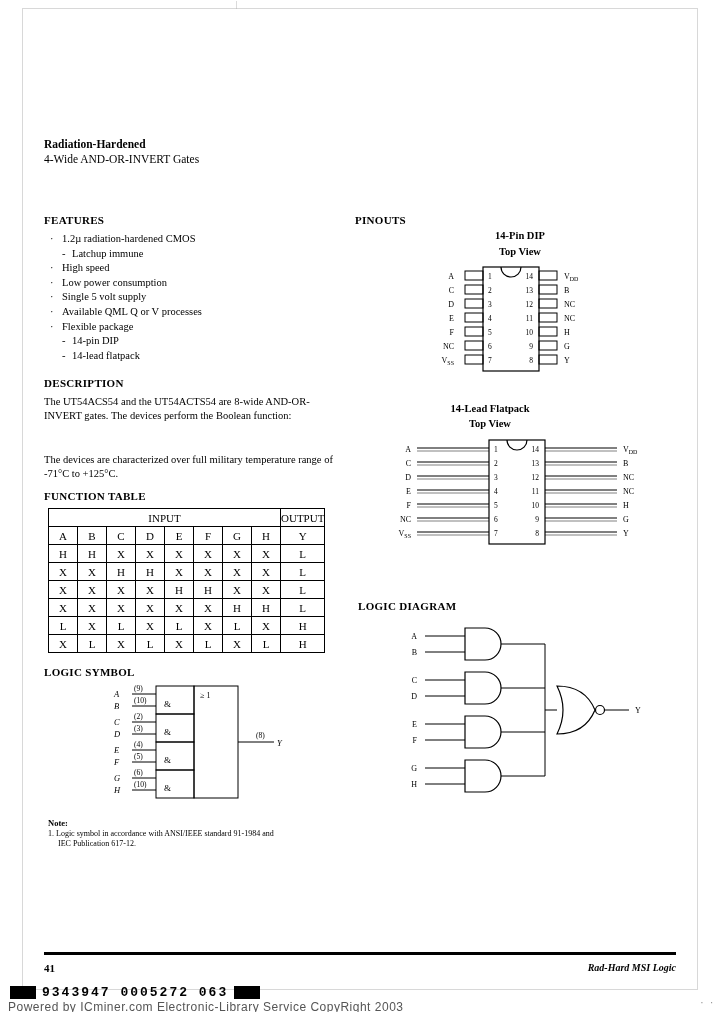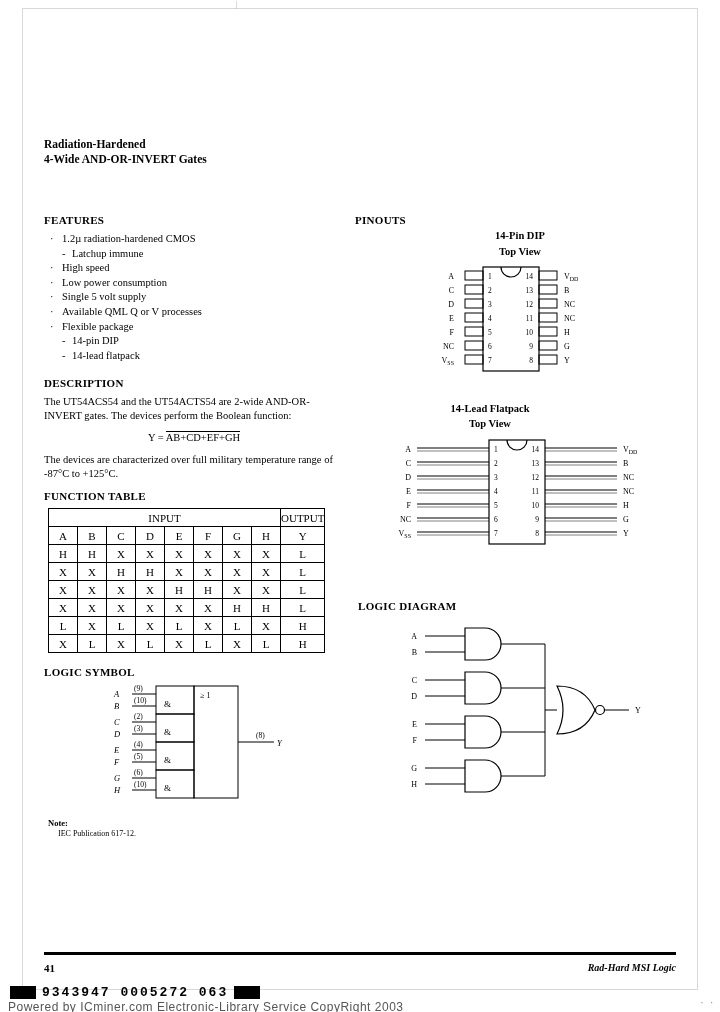--- a/index.html
+++ b/index.html
@@ -41,21 +41,21 @@
   .subtitle1 {
     position: absolute;
     left: 44px; top: 138px;
     font-size: 11.5px;
     font-weight: bold;
   }
   .subtitle2 {
     position: absolute;
     left: 44px; top: 153px;
     font-size: 11.5px;
-    font-weight: bold;
+    font-weight: normal;
   }
 
   .h2 {
     font-size: 11px;
     font-weight: bold;
     letter-spacing: 0.3px;
   }
 
   #features-head { position: absolute; left: 44px; top: 214px; }
   .feat-list {
@@ -212,25 +212,22 @@
     <div class="feat-item"><span class="bul">·</span><span>High speed</span></div>
     <div class="feat-item"><span class="bul">·</span><span>Low power consumption</span></div>
     <div class="feat-item"><span class="bul">·</span><span>Single 5 volt supply</span></div>
     <div class="feat-item"><span class="bul">·</span><span>Available QML Q or V processes</span></div>
     <div class="feat-item"><span class="bul">·</span><span>Flexible package</span></div>
     <div class="feat-sub"><span class="dash">-</span><span>14-pin DIP</span></div>
     <div class="feat-sub"><span class="dash">-</span><span>14-lead flatpack</span></div>
   </div>
 
   <div class="h2" id="description-head">DESCRIPTION</div>
-  <div class="desc-body">The UT54ACS54 and the UT54ACTS54 are 2-wide AND-OR-INVERT gates.  The devices perform the Boolean function:</div>
-  <div class="boolean">
-    <span>Y = </span><span class="ovl">AB+CD+EF+GH</span>
-  </div>
-  <div class="desc-body2">The devices are characterized over full military temperature range of -87°C to +125°C.</div>
+  <div class="desc-body">The UT54ACS54 and the UT54ACTS54 are 8-wide AND-OR-INVERT gates.  The devices perform the Boolean function:</div>
+  <div class="desc-body2">The devices are characterized over full military temperature range of -71°C to +125°C.</div>
 
   <div class="h2" id="function-table-head">FUNCTION TABLE</div>
   <table class="ftable">
     <tbody>
         <tr>
       <th class="grp" colspan="8">INPUT</th>
       <th class="grp out">OUTPUT</th>
     </tr>
     <tr>
       <th>A</th>
@@ -354,20 +351,21 @@
     <text x="46" y="95" font-size="7.5">(6)</text>
     <text x="46" y="107" font-size="7.5">(10)</text>
 
     <line x1="150" y1="62" x2="186" y2="62" stroke="#000"></line>
     <text x="168" y="58" font-size="7.5">(8)</text>
     <text x="189" y="66" font-size="8.5" font-style="italic">Y</text>
   </svg>
 
   <div class="note">
     <b>Note:</b>
+    <div>1. Logic symbol in accordance with ANSI/IEEE standard 91-1984 and</div>
     <div style="padding-left:10px;">IEC Publication 617-12.</div>
   </div>
 
   <div class="h2" id="pinouts-head">PINOUTS</div>
 
   <div class="pin-title" style="left:420px; top:230px;">14-Pin DIP</div>
   <div class="pin-title" style="left:420px; top:246px;">Top View</div>
 
   <svg width="210" height="120" viewBox="0 0 210 120" style="position:absolute;left:418px;top:262px;">
 

